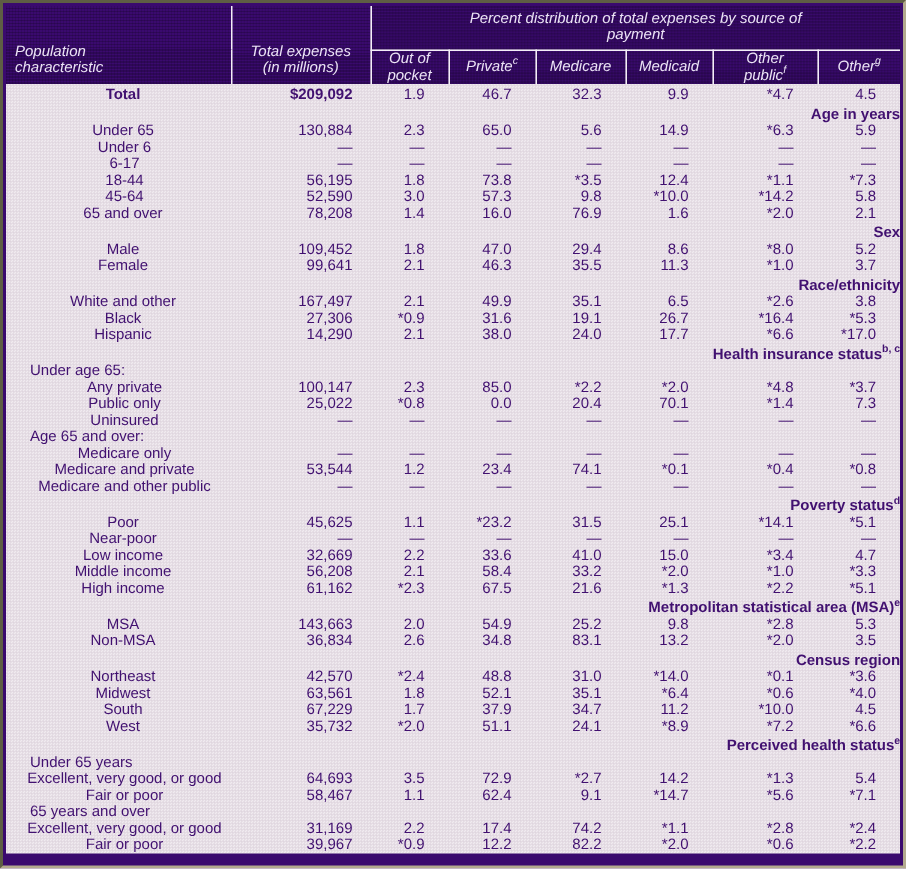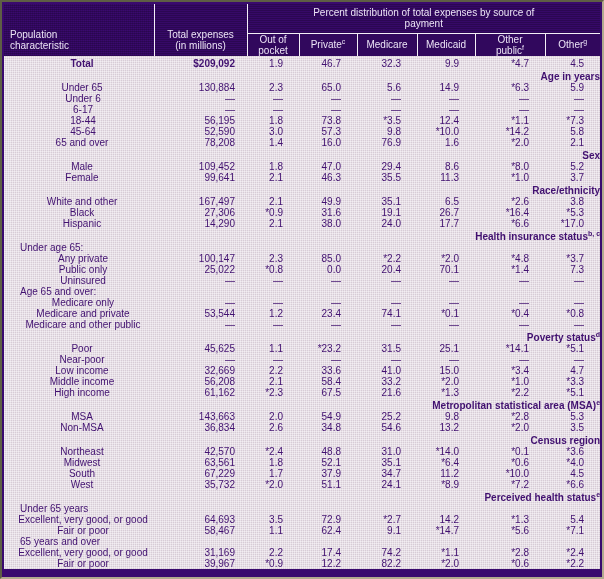--- a/index.html
+++ b/index.html
@@ -26,21 +26,21 @@
     color:var(--text);
   }
 
   thead th {
     background-color:var(--header-bg);
     background-image:
       repeating-linear-gradient(0deg, rgba(0,0,0,.20) 0 1px, transparent 1px 2px),
       repeating-linear-gradient(90deg, rgba(0,0,0,.12) 0 1px, transparent 1px 2px);
     color:var(--header-text);
     font-weight:normal; font-size:10px; line-height:11px;
-    padding:0; vertical-align:middle; text-align:center;
+    padding:0; vertical-align:middle; text-align:center;font-style:italic;
   }
   th.pop  { text-align:left; vertical-align:bottom; padding:0 0 5px 6px;margin-top:16px; }
   th.pop span { display:inline-block; max-width:80px; }
   th.tot  { border-left:1px solid var(--line); vertical-align:bottom; padding-bottom:5px; }
   th.tot span { display:inline-block; max-width:80px; }
   th.banner { border-left:1px solid var(--line); border-bottom:1px solid var(--line); height:29px; }
   th.banner span { display:inline-block; max-width:230px; }
   th.paycol { border-left:1px solid var(--line); height:20px; }
   th.paycol span { display:inline-block; max-width:46px; }
 
@@ -359,21 +359,21 @@
           <td class="num cp">25.2</td>
           <td class="num cp">9.8</td>
           <td class="num cp">*2.8</td>
           <td class="num cp">5.3</td>
         </tr>
         <tr>
           <td class="lbl">Non-MSA</td>
           <td class="num c2">36,834</td>
           <td class="num cp">2.6</td>
           <td class="num cp">34.8</td>
-          <td class="num cp">54.6</td>
+          <td class="num cp">83.1</td>
           <td class="num cp">13.2</td>
           <td class="num cp">*2.0</td>
           <td class="num cp">3.5</td>
         </tr>
         <tr>
           <td colspan="8" class="sec">Census region</td>
         </tr>
         <tr>
           <td class="lbl">Northeast</td>
           <td class="num c2">42,570</td>

